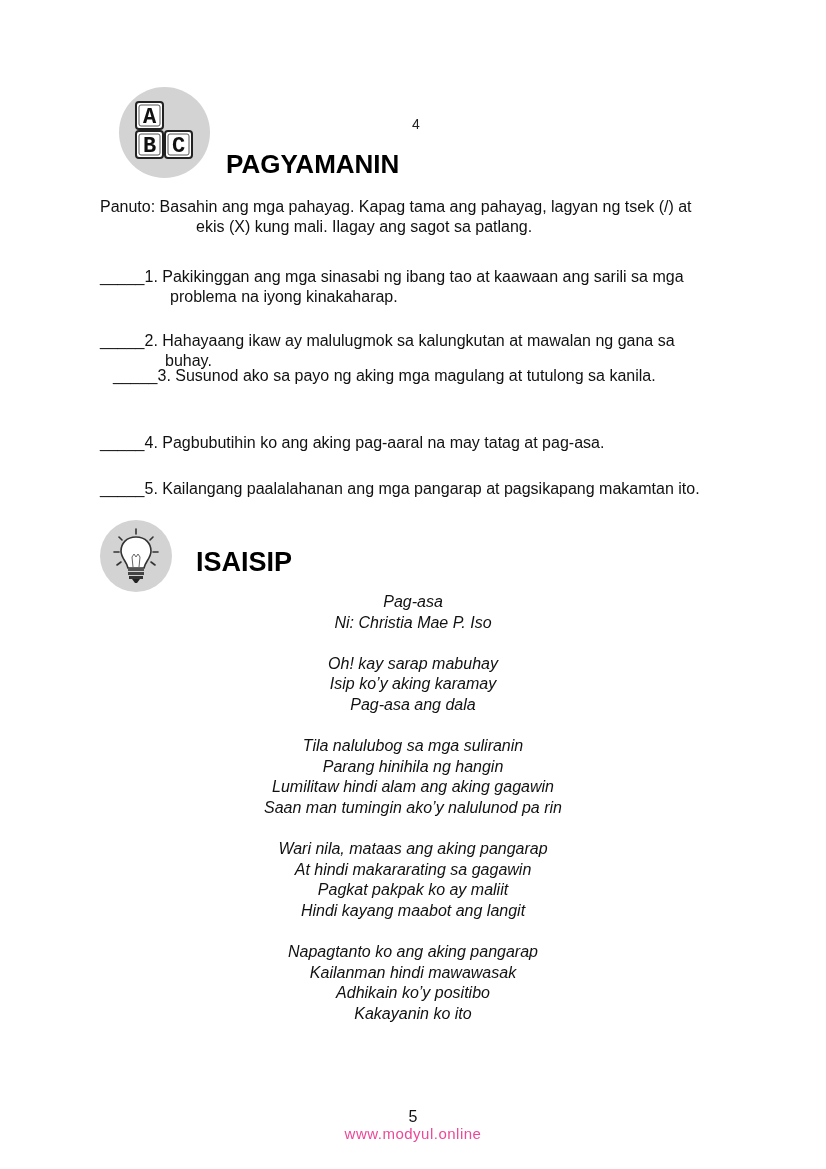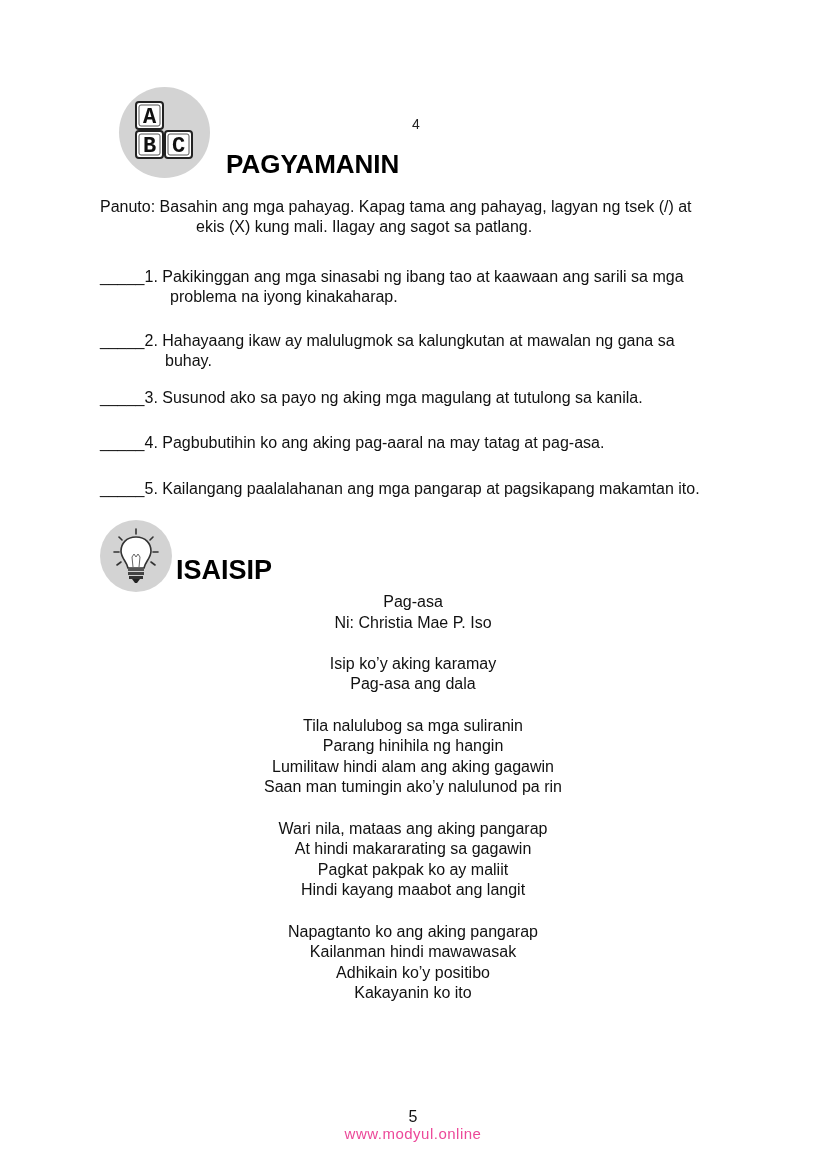--- a/index.html
+++ b/index.html
@@ -5,21 +5,21 @@
   html, body { margin: 0; padding: 0; background: #ffffff; }
   body { width: 826px; height: 1169px; position: relative; overflow: hidden;
          font-family: "Liberation Sans", sans-serif; color: #111; }
   .abs { position: absolute; }
   .icon-circle { position: absolute; border-radius: 50%; background: #d3d3d3; }
   .section-title { position: absolute; font-family: "Liberation Sans", sans-serif;
                    font-weight: bold; color: #000; white-space: nowrap; }
   .body-text { font-size: 16px; line-height: 20px; white-space: nowrap; }
   .item { position: absolute; left: 100px; font-size: 16px; line-height: 20px; white-space: nowrap; }
   .item .cont { display: block; }
-  .poem { position: absolute; left: 0; width: 826px; text-align: center; font-size: 16px; line-height: 20.6px; }
+  .poem { position: absolute; left: 0; width: 826px; text-align: center; font-size: 16px; line-height: 20.6px; font-style: italic; }
   .poem .line { display: block; height: 20.6px; }
   .poem .gap { display: block; height: 20.6px; }
   .footer-num { position: absolute; left: 0; width: 826px; text-align: center; top: 1108px; font-size: 16px; }
   .watermark { position: absolute; left: 0; width: 826px; text-align: center; top: 1125px;
                font-size: 15px; color: #ec4899; letter-spacing: 0.5px; }
 </style>
 </head>
 <body>
 
 <div class="icon-circle" style="left:119px; top:87px; width:91px; height:91px;">
@@ -51,21 +51,21 @@
 <div class="item" style="top:267px;">
   <span>_____</span><span>1.</span>
   <span>Pakikinggan ang mga sinasabi ng ibang tao at kaawaan ang sarili sa mga</span>
   <span class="cont" style="padding-left:70px;">problema na iyong kinakaharap.</span>
 </div>
 <div class="item" style="top:331px;">
   <span>_____</span><span>2.</span>
   <span>Hahayaang ikaw ay malulugmok sa kalungkutan at mawalan ng gana sa</span>
   <span class="cont" style="padding-left:65px;">buhay.</span>
 </div>
-<div class="item" style="top:388px;">
+<div class="item" style="top:366px;margin-left:13px;">
   <span>_____</span><span>3.</span>
   <span>Susunod ako sa payo ng aking mga magulang at tutulong sa kanila.</span>
 </div>
 <div class="item" style="top:433px;">
   <span>_____</span><span>4.</span>
   <span>Pagbubutihin ko ang aking pag-aaral na may tatag at pag-asa.</span>
 </div>
 <div class="item" style="top:479px;">
   <span>_____</span><span>5.</span>
   <span>Kailangang paalalahanan ang mga pangarap at pagsikapang makamtan ito.</span>
@@ -85,29 +85,30 @@
     <path d="M36 17 C26 17 21 24 21 31 C21 38 27 42 28 48 L44 48 C45 42 51 38 51 31 C51 24 46 17 36 17 Z" fill="#ffffff" stroke="#333" stroke-width="1.6"></path>
     <g stroke="#666" stroke-width="1" fill="none">
       <path d="M33 47 L32 37 L34 34 L36 37 L38 34 L40 37 L39 47"></path>
     </g>
     <rect x="28" y="48" width="16" height="3" fill="#555"></rect>
     <rect x="28" y="52" width="16" height="3" fill="#444"></rect>
     <rect x="29" y="56" width="14" height="3" fill="#333"></rect>
     <path d="M32 59 L40 59 L37 63 L35 63 Z" fill="#222"></path>
   </svg>
 </div>
-<div class="section-title" style="left:176px; top:544px; font-size:27px; line-height:36px;margin-top:8px;">
+<div class="section-title" style="left:196px; top:544px; font-size:27px; line-height:36px;">
   <span>ISAISIP</span>
 </div>
 
 <div class="poem" style="top:592px;">
   <span class="line">Pag-asa</span>
   <span class="line">Ni: Christia Mae P. Iso</span>
   <span class="gap"></span>
 
+  <span class="line">Oh! kay sarap mabuhay</span>
   <span class="line">Isip ko’y aking karamay</span>
   <span class="line">Pag-asa ang dala</span>
   <span class="gap"></span>
 
   <span class="line">Tila nalulubog sa mga suliranin</span>
   <span class="line">Parang hinihila ng hangin</span>
   <span class="line">Lumilitaw hindi alam ang aking gagawin</span>
   <span class="line">Saan man tumingin ako’y nalulunod pa rin</span>
   <span class="gap"></span>
 

